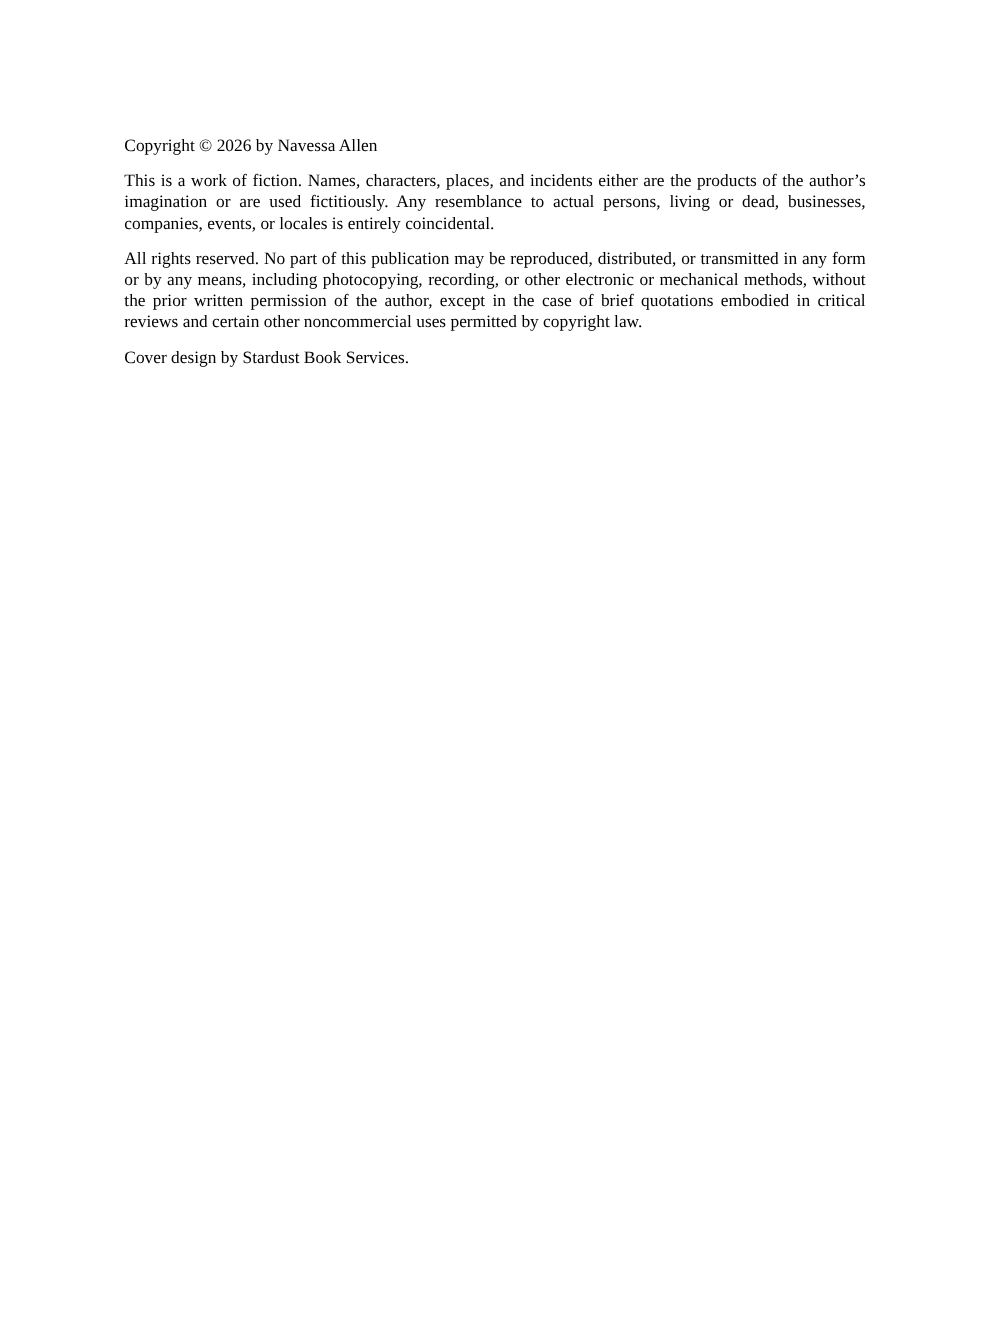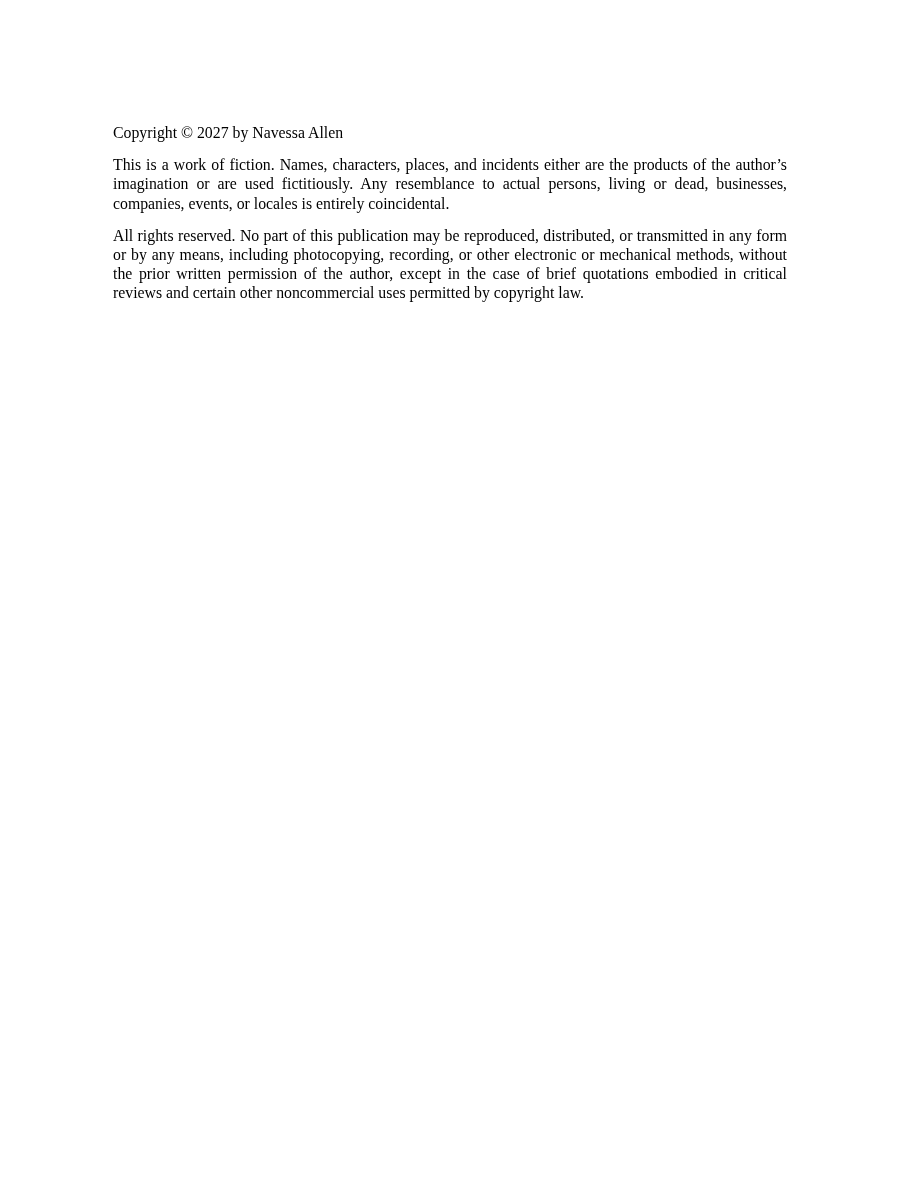--- a/index.html
+++ b/index.html
@@ -30,17 +30,18 @@
   }
   .text-block p.single-line {
     text-align: left;
   }
 </style>
 </head>
 <body>
 
 <div class="page">
   <div class="text-block">
-    <p class="single-line">Copyright © 2027 by Navessa Allen</p>
+    <p class="single-line">Copyright © 2026 by Navessa Allen</p>
     <p>This is a work of fiction. Names, characters, places, and incidents either are the products of the author’s imagination or are used fictitiously. Any resemblance to actual persons, living or dead, businesses, companies, events, or locales is entirely coincidental.</p>
     <p>All rights reserved. No part of this publication may be reproduced, distributed, or transmitted in any form or by any means, including photocopying, recording, or other electronic or mechanical methods, without the prior written permission of the author, except in the case of brief quotations embodied in critical reviews and certain other noncommercial uses permitted by copyright law.</p>
+    <p class="single-line">Cover design by Stardust Book Services.</p>
   </div>
 </div>
 
 </body></html>

